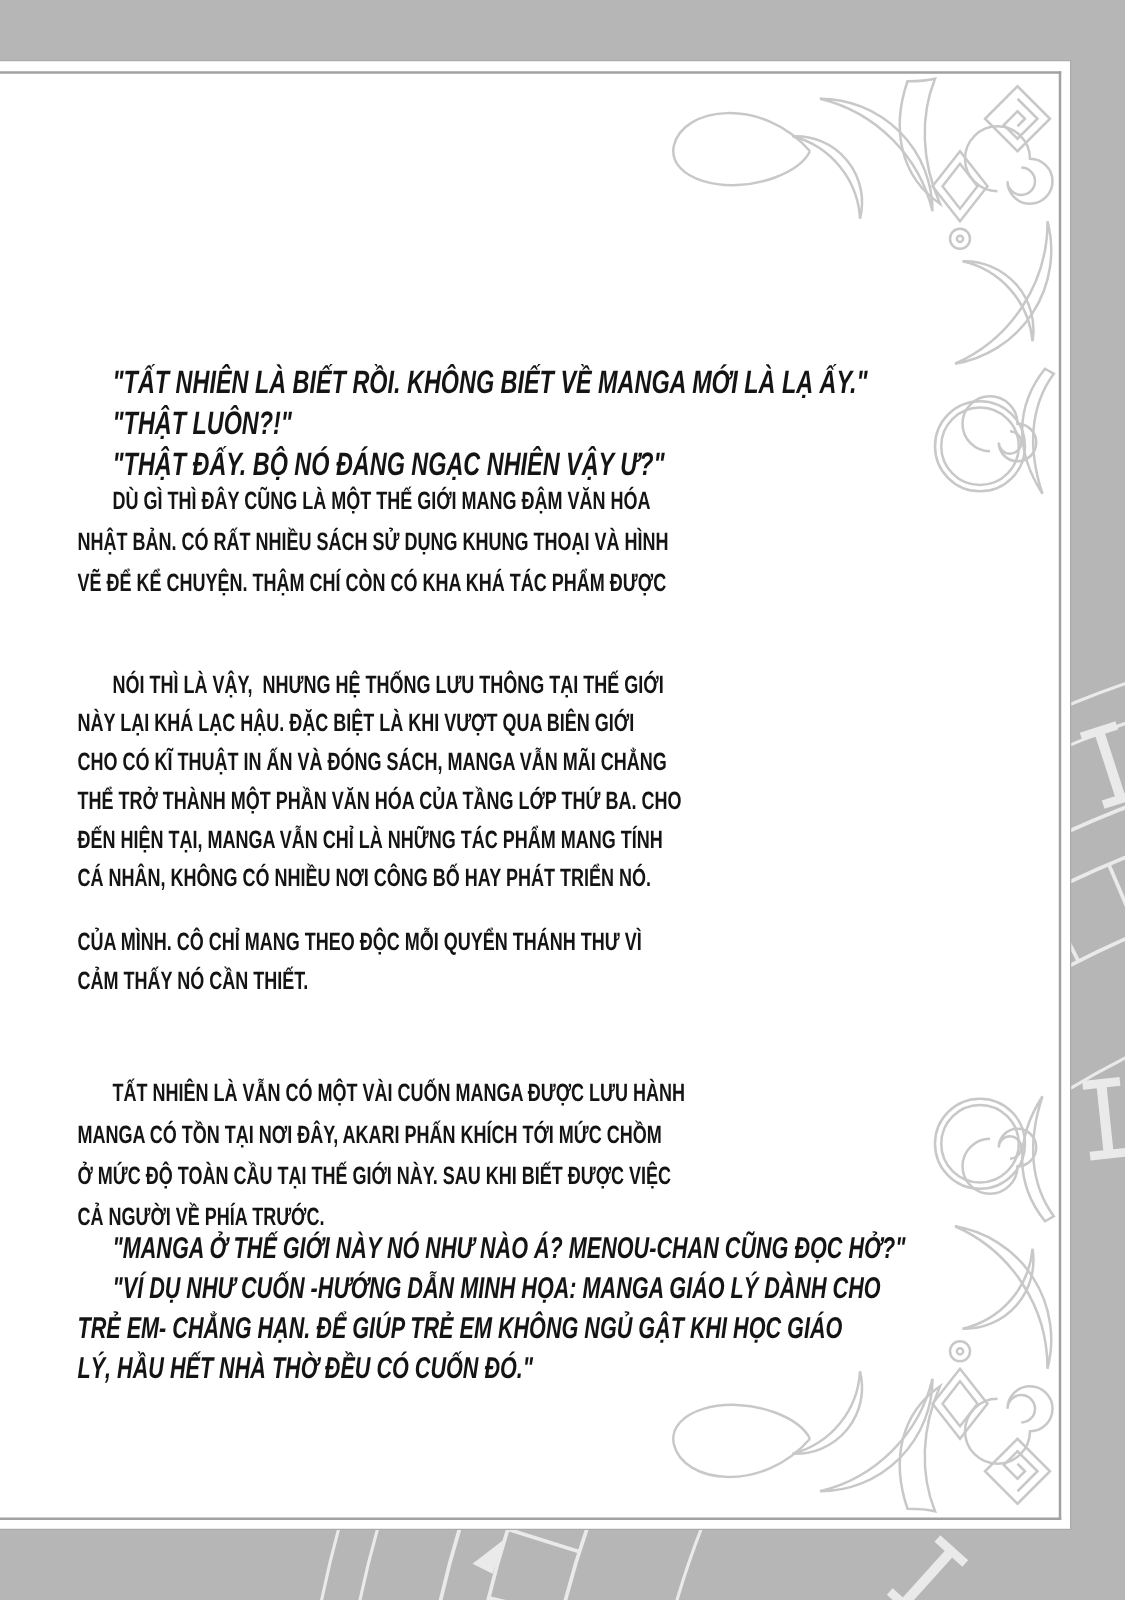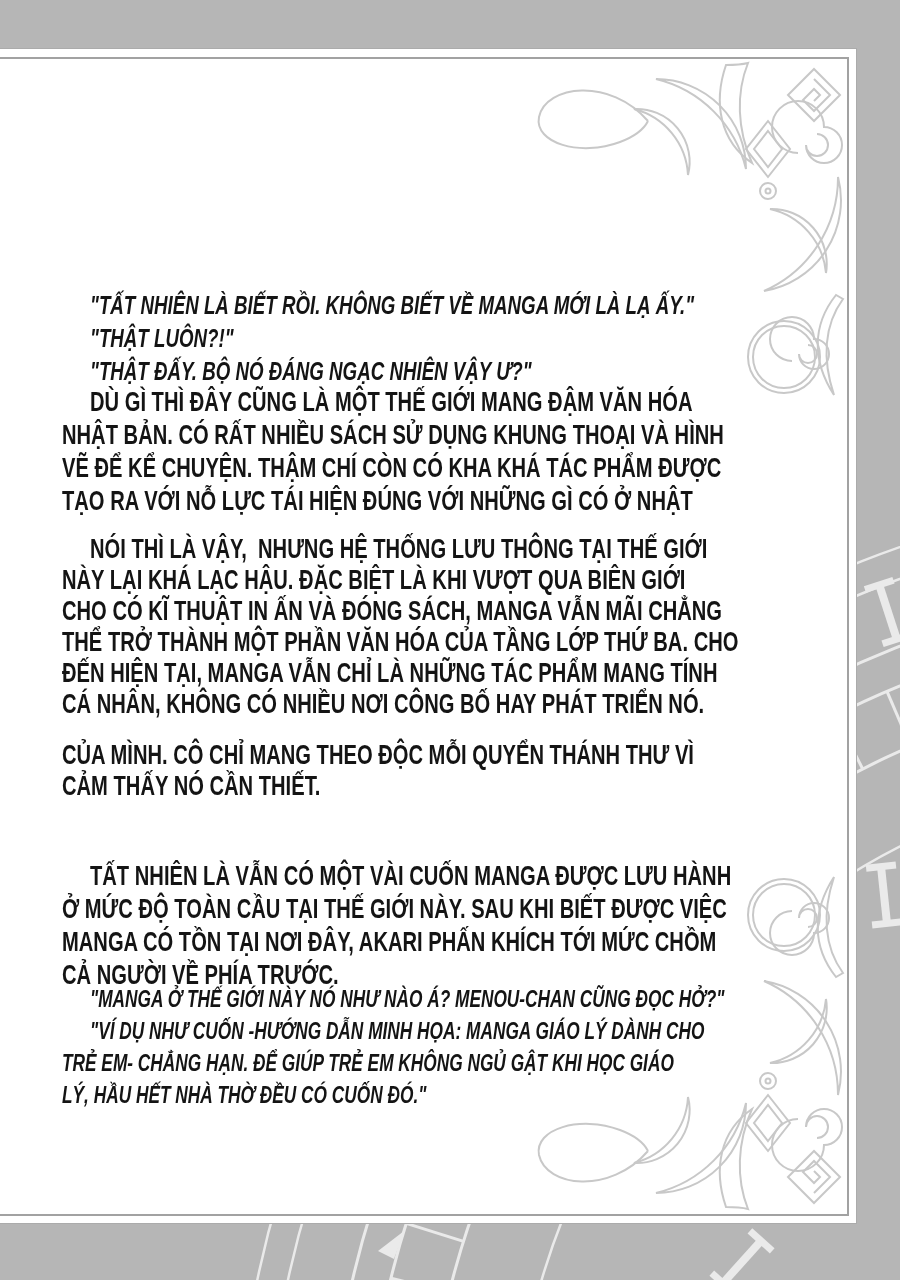--- a/index.html
+++ b/index.html
@@ -22,21 +22,21 @@
   }
   .orn{position:absolute;right:6px;pointer-events:none;}
   .orn-top{top:8px;}
   .orn-bottom{bottom:8px;transform:scaleY(-1);}
   
   .textlayer{position:absolute;left:0;top:0;width:100%;height:100%;color:#141414;}
   .block{position:absolute;left:62px;width:770px;}
   .line{display:block;}
   .ln{display:inline-block;white-space:pre;transform:scaleX(.72);transform-origin:0 60%;}
   .indent .ln{margin-left:28px;}
-  .body-block{font-weight:bold;font-size:28px;}
+  .body-block{font-weight:bold;font-size:20px;}
   .body-block .line{height:33px;line-height:33px;}
   .dlg-block{font-weight:bold;font-style:italic;font-size:26px;}
   .dlg-block .line{height:33px;line-height:33px;}
   #b2 .line, #b3 .line{height:31px;line-height:31px;}
   .dlg-small{font-weight:bold;font-style:italic;font-size:24px;}
   .dlg-small .line{height:32px;line-height:32px;}
   #b0{top:240px;}
   #b1{top:336px;}
   #b2{top:484px;}
   #b3{top:690px;}
@@ -143,38 +143,37 @@
   <div class="textlayer">
     <div class="block dlg-block" id="b0">
         <div class="line indent"><span class="ln">"TẤT NHIÊN LÀ BIẾT RỒI. KHÔNG BIẾT VỀ MANGA MỚI LÀ LẠ ẤY."</span></div>
         <div class="line indent"><span class="ln">"THẬT LUÔN?!"</span></div>
         <div class="line indent"><span class="ln">"THẬT ĐẤY. BỘ NÓ ĐÁNG NGẠC NHIÊN VẬY Ư?"</span></div>
       </div>
     <div class="block body-block" id="b1">
         <div class="line indent"><span class="ln">DÙ GÌ THÌ ĐÂY CŨNG LÀ MỘT THẾ GIỚI MANG ĐẬM VĂN HÓA</span></div>
         <div class="line"><span class="ln">NHẬT BẢN. CÓ RẤT NHIỀU SÁCH SỬ DỤNG KHUNG THOẠI VÀ HÌNH</span></div>
         <div class="line"><span class="ln">VẼ ĐỂ KỂ CHUYỆN. THẬM CHÍ CÒN CÓ KHA KHÁ TÁC PHẨM ĐƯỢC</span></div>
-        <div class="line"><span class="ln">TẠO RA VỚI NỖ LỰC TÁI HIỆN ĐÚNG VỚI NHỮNG GÌ CÓ Ở NHẬT</span></div>
       </div>
     <div class="block body-block" id="b2">
         <div class="line indent"><span class="ln">NÓI THÌ LÀ VẬY,  NHƯNG HỆ THỐNG LƯU THÔNG TẠI THẾ GIỚI</span></div>
         <div class="line"><span class="ln">NÀY LẠI KHÁ LẠC HẬU. ĐẶC BIỆT LÀ KHI VƯỢT QUA BIÊN GIỚI</span></div>
         <div class="line"><span class="ln">CHO CÓ KĨ THUẬT IN ẤN VÀ ĐÓNG SÁCH, MANGA VẪN MÃI CHẲNG</span></div>
         <div class="line"><span class="ln">THỂ TRỞ THÀNH MỘT PHẦN VĂN HÓA CỦA TẦNG LỚP THỨ BA. CHO</span></div>
         <div class="line"><span class="ln">ĐẾN HIỆN TẠI, MANGA VẪN CHỈ LÀ NHỮNG TÁC PHẨM MANG TÍNH</span></div>
         <div class="line"><span class="ln">CÁ NHÂN, KHÔNG CÓ NHIỀU NƠI CÔNG BỐ HAY PHÁT TRIỂN NÓ.</span></div>
       </div>
     <div class="block body-block" id="b3">
         <div class="line"><span class="ln">CỦA MÌNH. CÔ CHỈ MANG THEO ĐỘC MỖI QUYỂN THÁNH THƯ VÌ</span></div>
         <div class="line"><span class="ln">CẢM THẤY NÓ CẦN THIẾT.</span></div>
       </div>
     <div class="block body-block" id="b4">
         <div class="line indent"><span class="ln">TẤT NHIÊN LÀ VẪN CÓ MỘT VÀI CUỐN MANGA ĐƯỢC LƯU HÀNH</span></div>
+        <div class="line"><span class="ln">MANGA CÓ TỒN TẠI NƠI ĐÂY, AKARI PHẤN KHÍCH TỚI MỨC CHỒM</span></div>
         <div class="line"><span class="ln">Ở MỨC ĐỘ TOÀN CẦU TẠI THẾ GIỚI NÀY. SAU KHI BIẾT ĐƯỢC VIỆC</span></div>
-        <div class="line"><span class="ln">MANGA CÓ TỒN TẠI NƠI ĐÂY, AKARI PHẤN KHÍCH TỚI MỨC CHỒM</span></div>
         <div class="line"><span class="ln">CẢ NGƯỜI VỀ PHÍA TRƯỚC.</span></div>
       </div>
     <div class="block dlg-small" id="b5">
         <div class="line indent"><span class="ln">"MANGA Ở THẾ GIỚI NÀY NÓ NHƯ NÀO Á? MENOU-CHAN CŨNG ĐỌC HỞ?"</span></div>
         <div class="line indent"><span class="ln">"VÍ DỤ NHƯ CUỐN -HƯỚNG DẪN MINH HỌA: MANGA GIÁO LÝ DÀNH CHO</span></div>
         <div class="line"><span class="ln">TRẺ EM- CHẲNG HẠN. ĐỂ GIÚP TRẺ EM KHÔNG NGỦ GẬT KHI HỌC GIÁO</span></div>
         <div class="line"><span class="ln">LÝ, HẦU HẾT NHÀ THỜ ĐỀU CÓ CUỐN ĐÓ."</span></div>
       </div>
   </div>
 </div>

